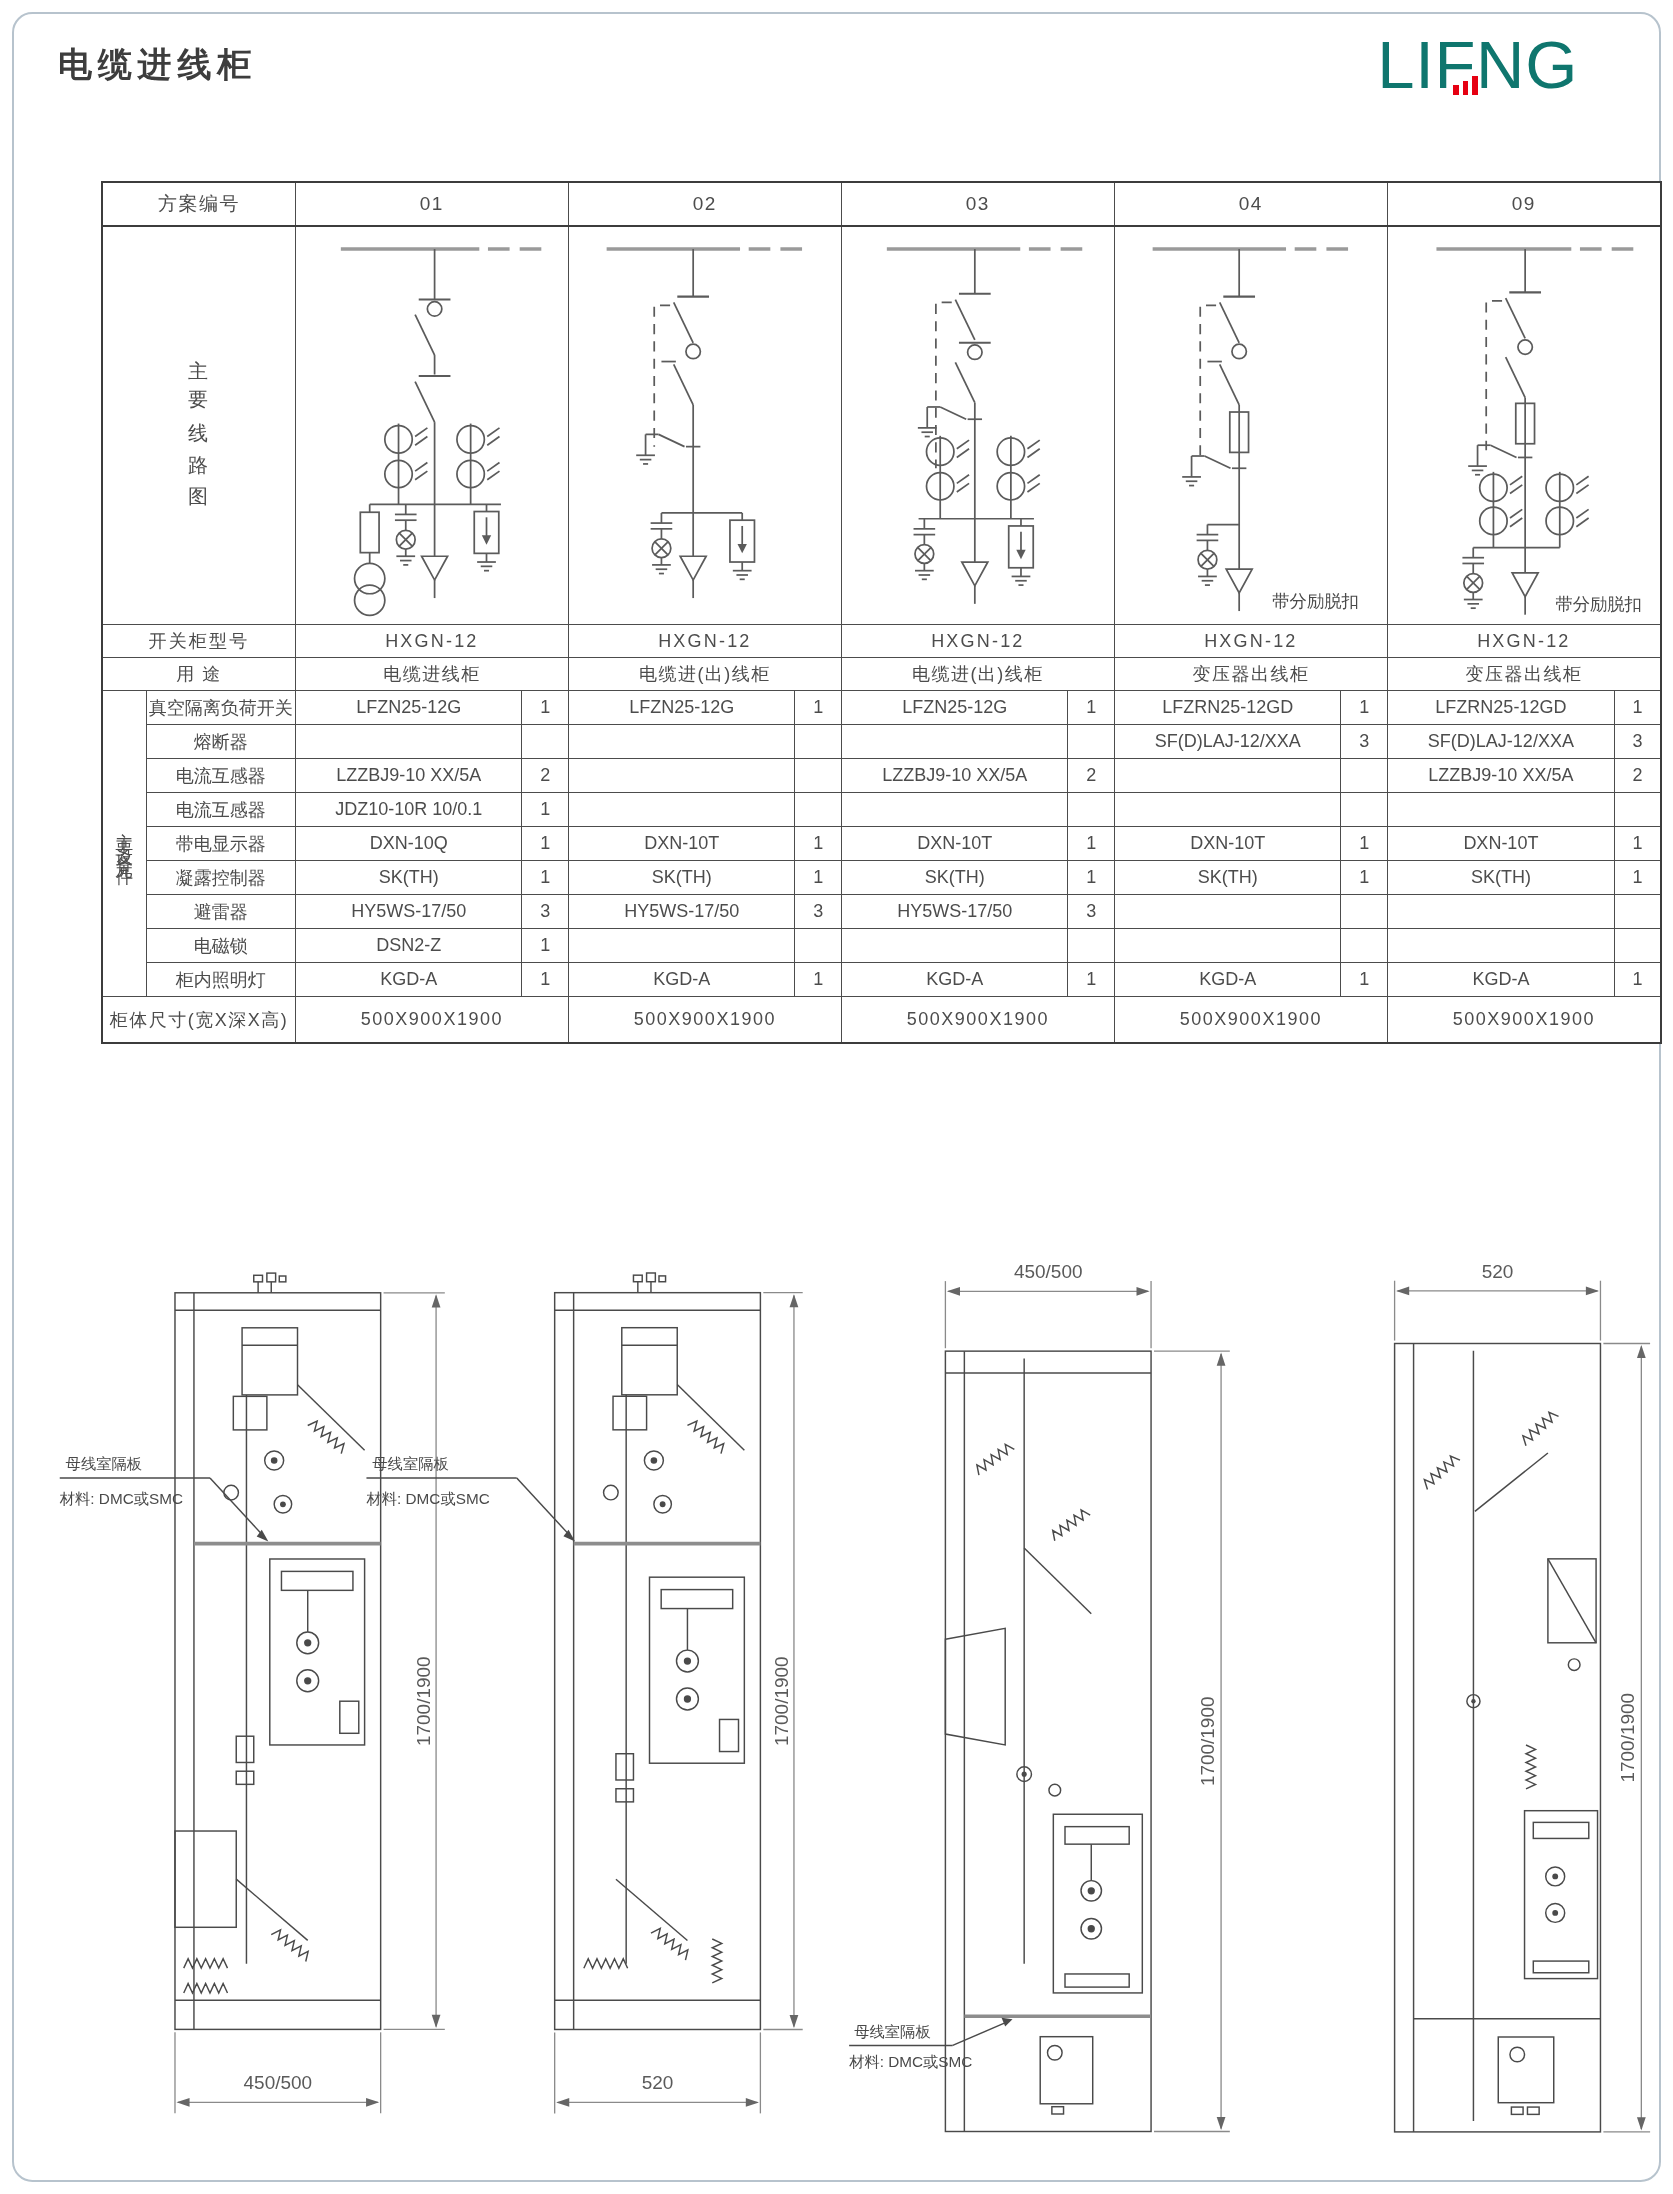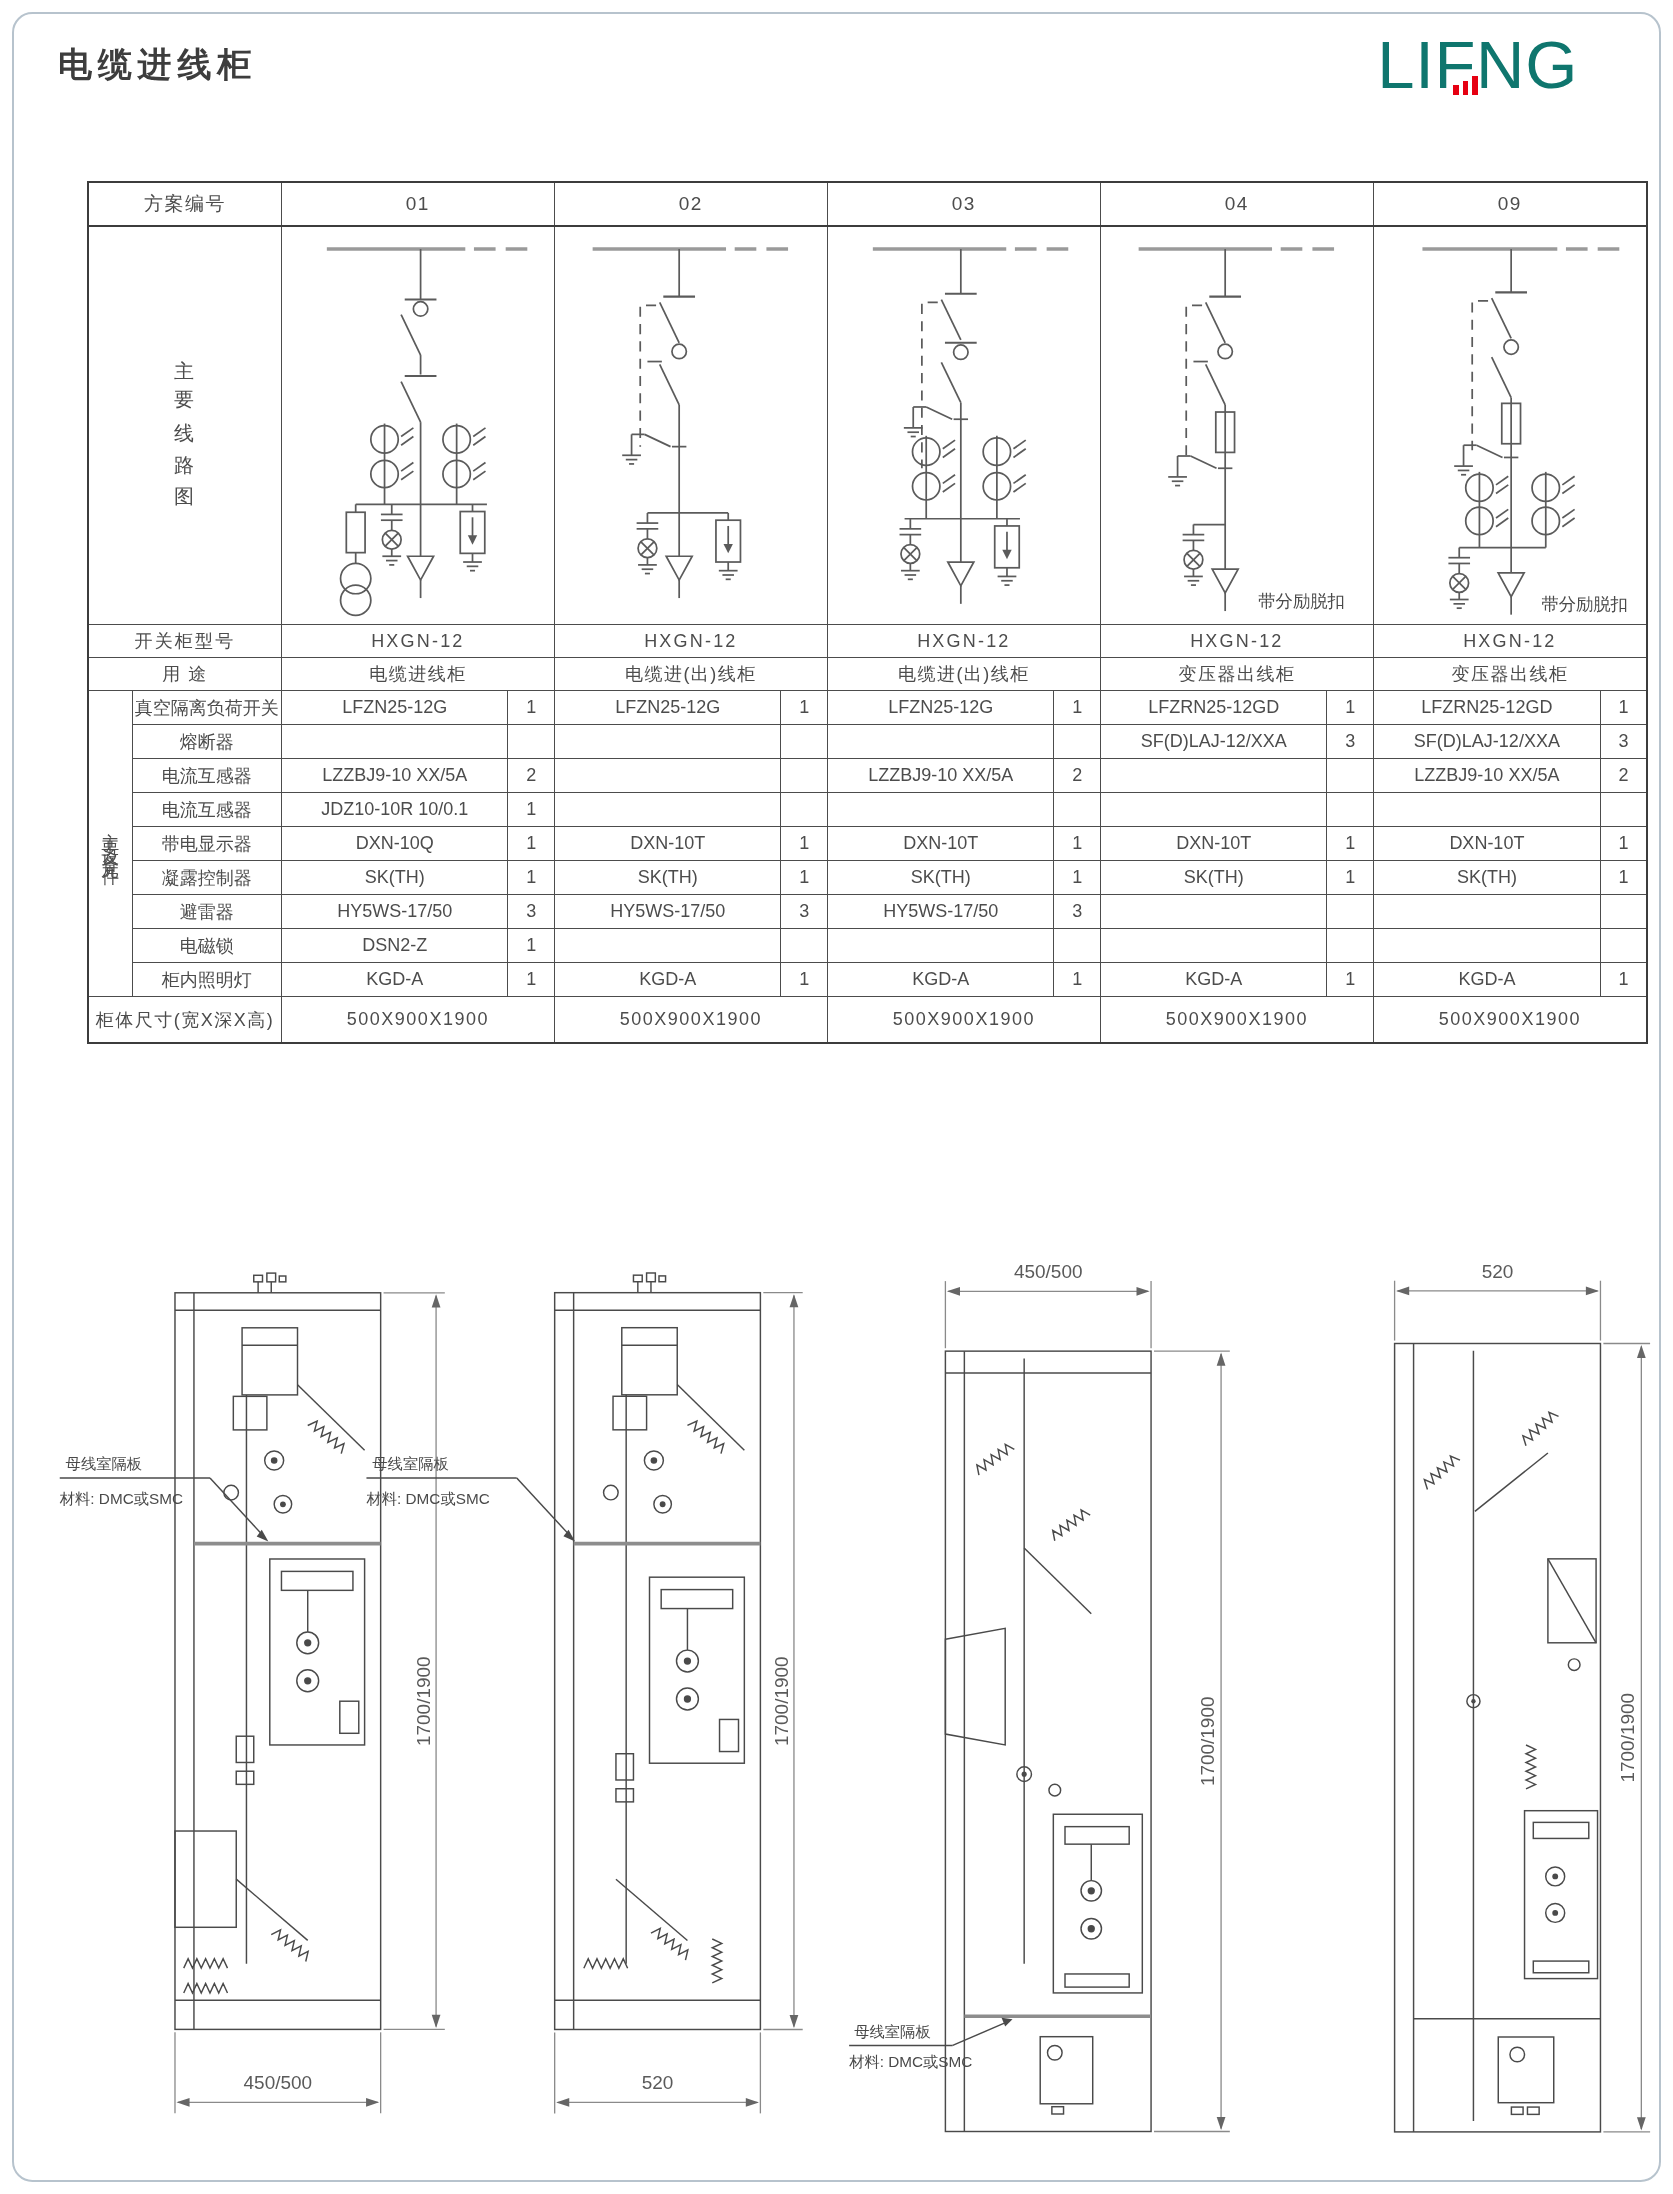--- a/index.html
+++ b/index.html
@@ -7,21 +7,21 @@
         font-family:"Liberation Sans","DejaVu Sans",sans-serif;color:#4a4a4a;}
   .frame{position:absolute;inset:11.7px;border:2.9px solid #b7c3cd;border-radius:20.4px;}
   .title1{position:absolute;left:58px;top:42px;font-size:34px;font-weight:600;color:#3d3d3d;letter-spacing:5.8px;}
   .logo{position:absolute;right:95px;top:31px;color:#0f766e;font-weight:400;font-size:67px;line-height:1;letter-spacing:0.7px;}
   .logo-bars{position:absolute;left:76px;bottom:2.9px;display:flex;align-items:flex-end;gap:3.6px;}
   .logo-bars i{display:block;width:5.8px;background:#e60012;}
   .logo-bars i:nth-child(1){height:10.2px;}
   .logo-bars i:nth-child(2){height:14.6px;}
   .logo-bars i:nth-child(3){height:19px;}
 
-  table.scheme{position:absolute;left:87px;top:181px;border-collapse:collapse;table-layout:fixed;
+  table.scheme{position:absolute;left:101px;top:181px;border-collapse:collapse;table-layout:fixed;
                border:2.9px solid #3c3c3c;background:#fff;}
   table.scheme td{border:1.5px solid #4c4c4c;text-align:center;vertical-align:middle;
                   font-size:18px;color:#4c4c4c;padding:0 2.2px;overflow:hidden;white-space:nowrap;}
   tr.r-head td{height:42px;font-size:19px;border-bottom:2.2px solid #3c3c3c;letter-spacing:1.5px;}
   tr.r-diag td{height:397px;padding:0;}
   tr.r-diag td.dcell{vertical-align:top;padding-left:16px;}
   td.vlabel{vertical-align:middle;}
   tr.r-model td{height:32px;letter-spacing:2.2px;margin-left:9px;}
   tr.r-use td{height:32px;letter-spacing:1.5px;}
   tr.r-eq td{height:33px;}

